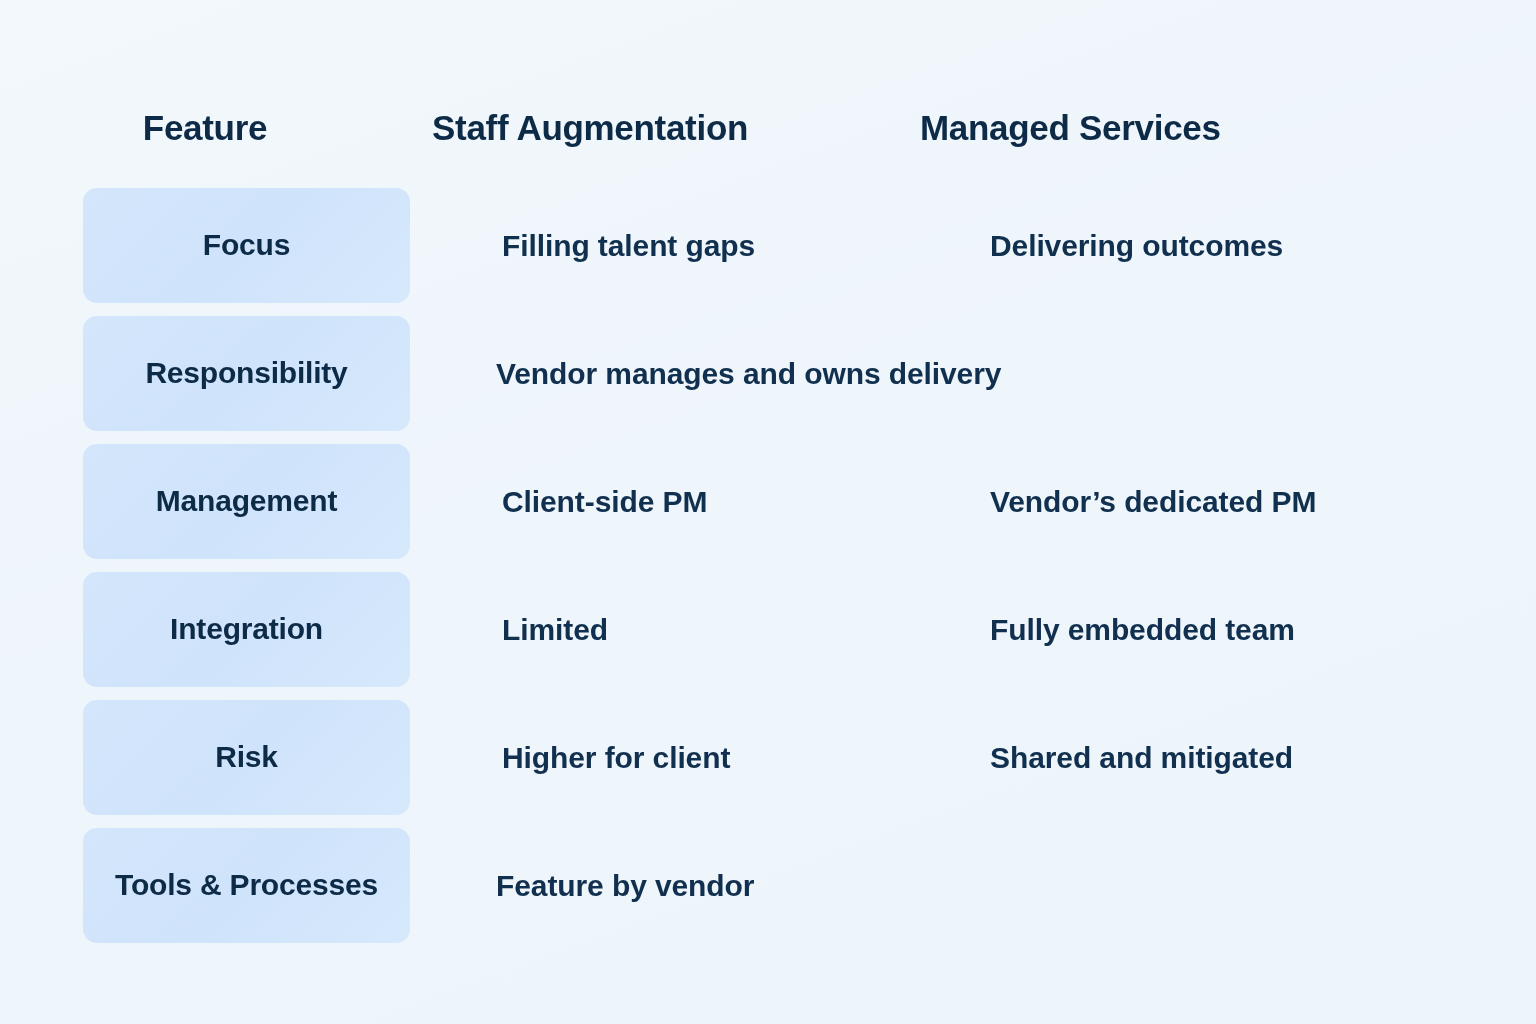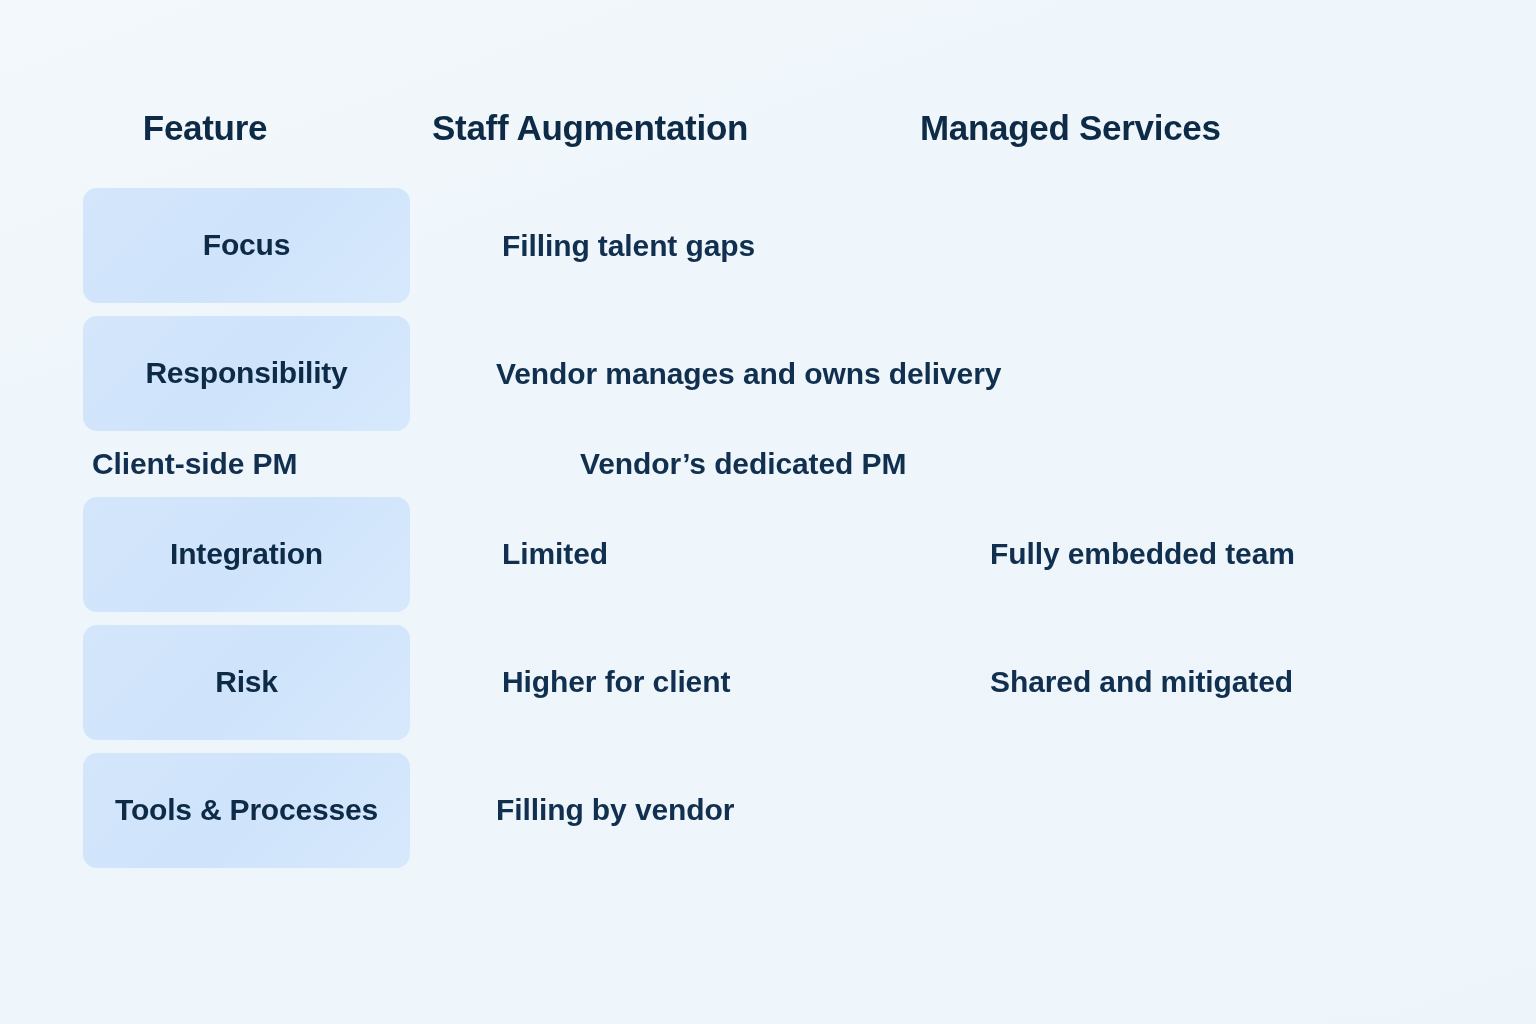--- a/index.html
+++ b/index.html
@@ -153,34 +153,42 @@
 
     <div class="row">
       <div class="feature-cell">
         <div class="pill">
           <span class="pill-label">Focus</span>
         </div>
       </div>
       <div class="value-a">
         <span class="value-text">Filling talent gaps</span>
       </div>
+      <div class="value-b">
+        <span class="value-text">Delivering outcomes</span>
+      </div>
     </div>
 
     <div class="row">
       <div class="feature-cell">
         <div class="pill">
           <span class="pill-label">Responsibility</span>
         </div>
       </div>
       <div class="value-b">
         <span class="value-text">Vendor manages and owns delivery</span>
       </div>
     </div>
 
     <div class="row">
+      <div class="feature-cell">
+        <div class="pill">
+          <span class="pill-label">Management</span>
+        </div>
+      </div>
       <div class="value-a">
         <span class="value-text">Client-side PM</span>
       </div>
       <div class="value-b">
         <span class="value-text">Vendor’s dedicated PM</span>
       </div>
     </div>
 
     <div class="row">
       <div class="feature-cell">
@@ -210,18 +218,18 @@
       </div>
     </div>
 
     <div class="row">
       <div class="feature-cell">
         <div class="pill">
           <span class="pill-label">Tools &amp; Processes</span>
         </div>
       </div>
       <div class="value-b">
-        <span class="value-text">Filling by vendor</span>
+        <span class="value-text">Feature by vendor</span>
       </div>
     </div>
 
   </div>
 </div>
 
 </body></html>

